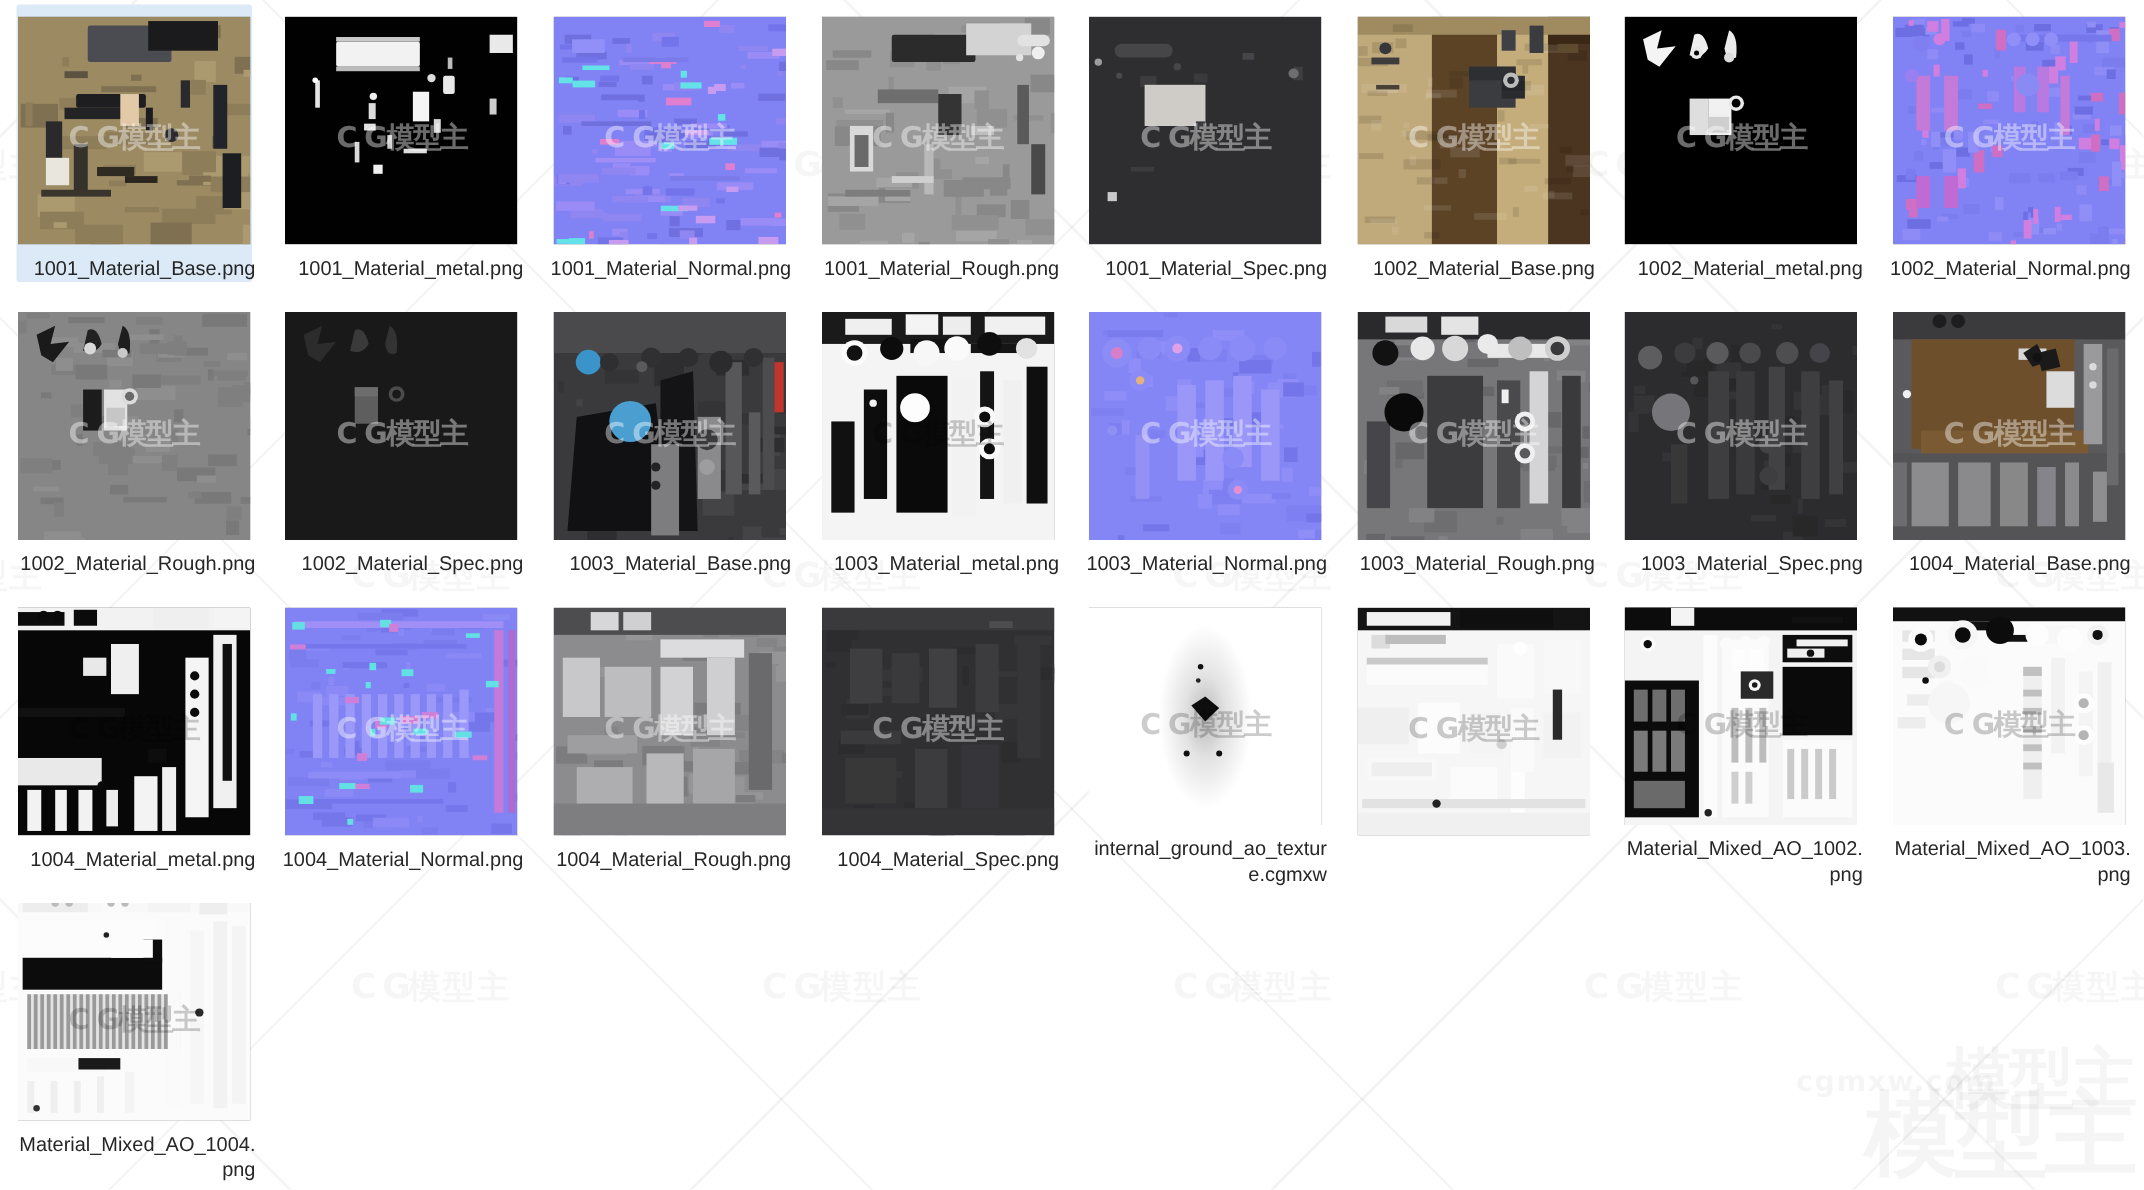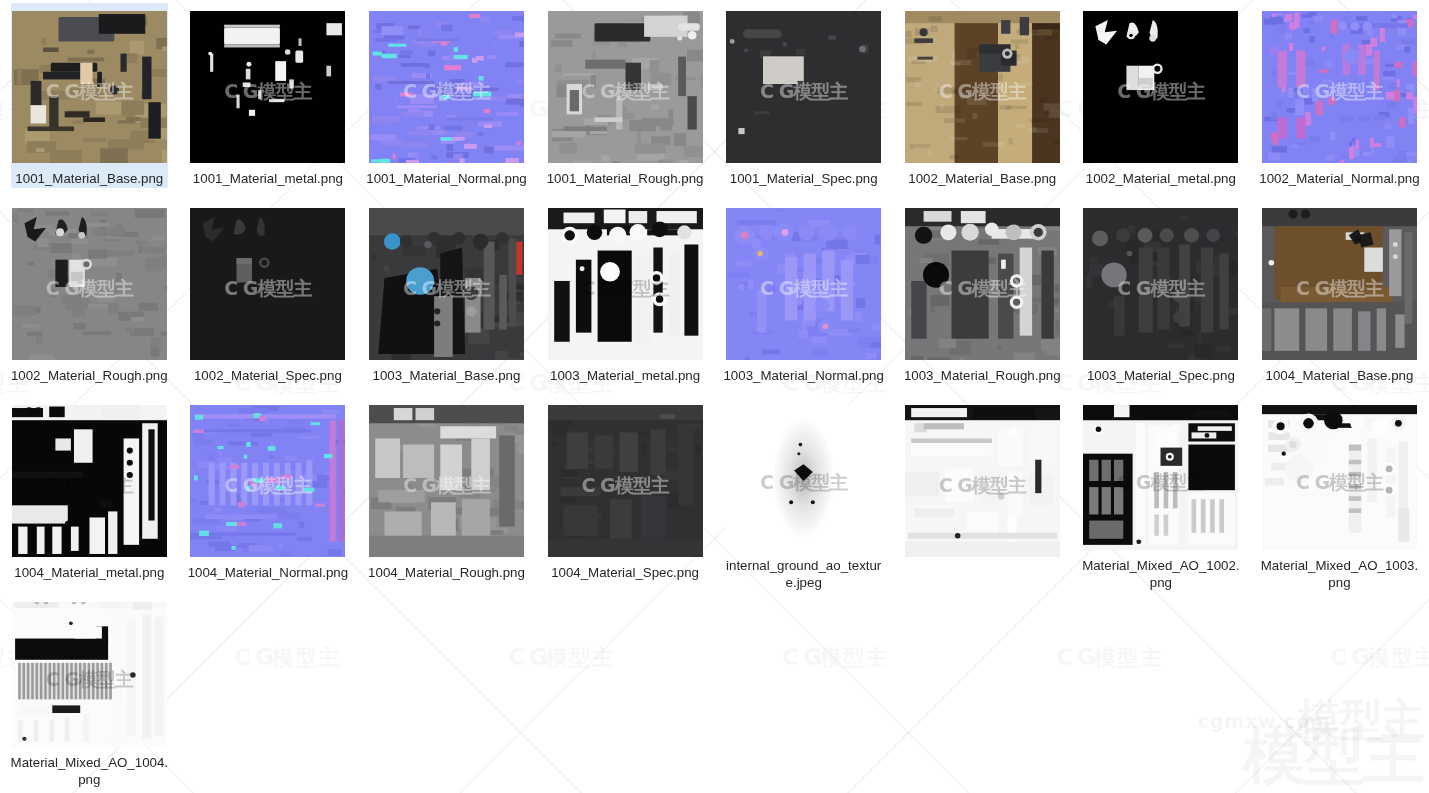--- a/index.html
+++ b/index.html
@@ -115,21 +115,21 @@
     color: rgba(255,255,255,0.42);
     pointer-events: none;
     white-space: nowrap;
   }
   .thumb .tw.dark { color: rgba(0,0,0,0.20); }
   .file-label {
     position: relative;
     z-index: 1;
     width: 162px;
     margin-top: 7px;
-    text-align: center;
+    text-align: right;
     font-size: 13.3px;
     line-height: 17px;
     color: #262626;
     word-break: break-all;
     font-family: "Liberation Sans", sans-serif;
   }
 </style>
 </head>
 <body>
 
@@ -1543,21 +1543,21 @@
             <ellipse cx="50" cy="50" rx="20" ry="40" fill="url(#aog)"></ellipse>
             <path d="M44 45 L50 41 L56 46 L50 52 Z" fill="#0d0d0d"></path>
             <circle cx="48" cy="28" r="1.2" fill="#111"></circle>
             <circle cx="47" cy="34" r="1" fill="#222"></circle>
             <circle cx="42" cy="66" r="1.3" fill="#111"></circle>
             <circle cx="56" cy="66" r="1.3" fill="#111"></circle>
           </svg>
           <div class="tw dark">C G模型主</div>
         </div>
       </div>
-      <div class="file-label">internal_ground_ao_texture.jpeg</div>
+      <div class="file-label">internal_ground_ao_texture.cgmxw</div>
     </div>
     <div class="file-cell">
       <div class="thumb-wrap">
         <div class="thumb">
           <svg viewBox="0 0 100 100" preserveAspectRatio="none">
             <rect width="100" height="100" fill="#f6f6f6"></rect>
             <rect x="0" y="0" width="100" height="10" fill="#141414"></rect>
             <rect x="4" y="2" width="36" height="6" fill="#f2f2f2"></rect>
             <rect x="44" y="1" width="40" height="8" fill="#0f0f0f"></rect>
             <rect x="6" y="12" width="8" height="6" fill="#dcdcdc"></rect>

